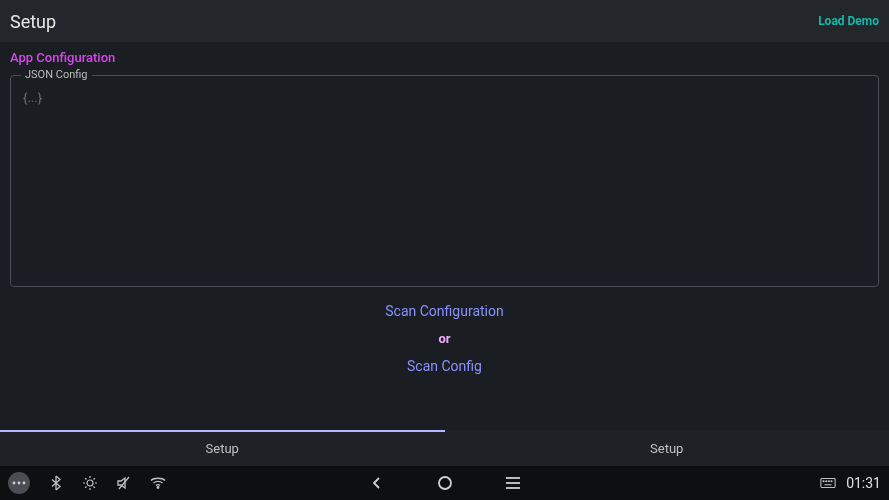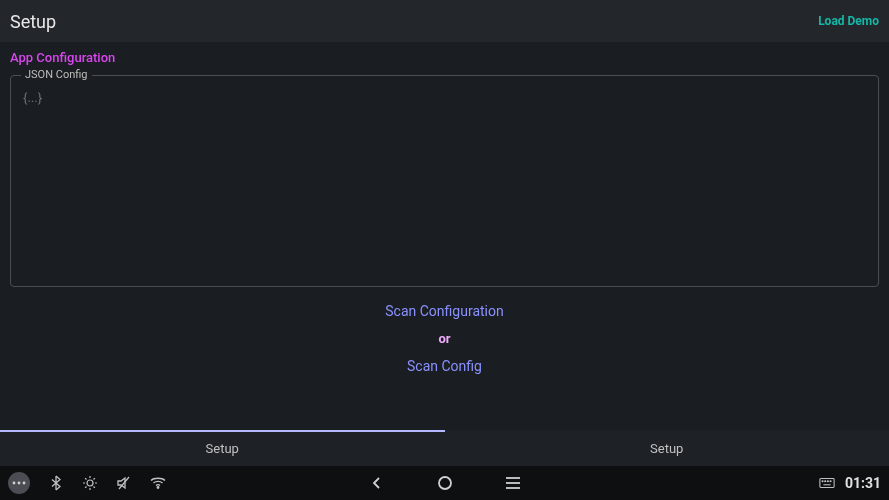--- a/index.html
+++ b/index.html
@@ -165,21 +165,20 @@
       align-items: center;
       justify-content: center;
       cursor: pointer;
       color: #d0d0d0;
     }
     .nav-right {
       margin-left: auto;
       display: flex;
       align-items: flex-end;
       gap: 10px;
-      font-weight: bold;
     }
     .clock {
       font-size: 14px;
       color: #e0e0e0;
     }
     svg { display: block; }
   </style>
 </head>
 <body>
 

